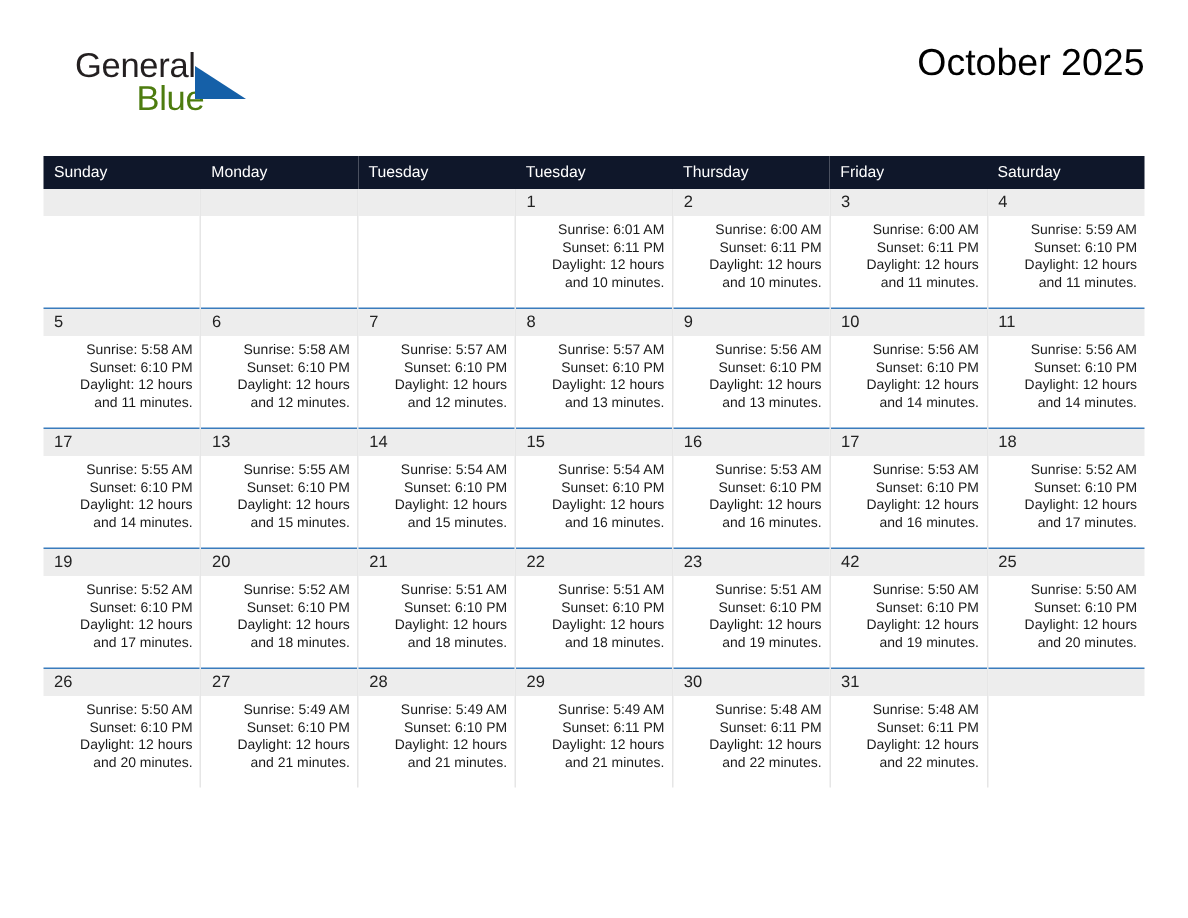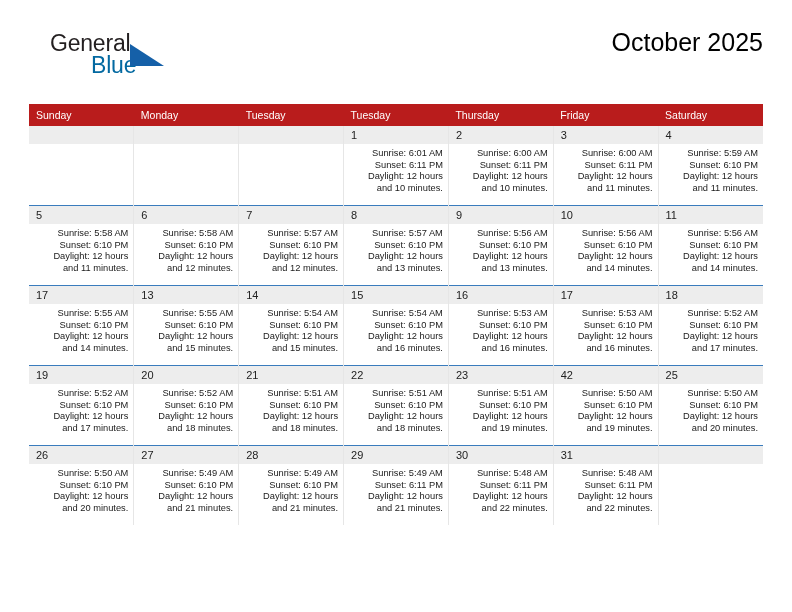--- a/index.html
+++ b/index.html
@@ -45,21 +45,21 @@
     line-height: 26px;
     color: #231f20;
     letter-spacing: -0.2px;
   }
   .brand-blue {
     position: absolute;
     left: 62px;
     top: 22px;
     font-size: 23px;
     line-height: 26px;
-    color: #0369a1;
+    color: #4d7c0f;
     letter-spacing: -0.2px;
   }
   .brand-flag-inner {
     position: absolute;
     left: 101px;
     top: 14px;
     width: 34px;
     height: 22px;
   }
 
@@ -86,21 +86,21 @@
   
   .calendar {
     position: absolute;
     left: 29px;
     top: 104px;
     width: 734px;
     border-collapse: collapse;
     table-layout: fixed;
   }
   .calendar th {
-    background: #b91c1c;
+    background: #0f172a;
     color: #ffffff;
     font-size: 10.5px;
     font-weight: normal;
     text-align: left;
     padding: 5px 0 5px 7px;
     height: 11px;
     border: none;
   }
   .calendar td {
     width: 104.85px;

